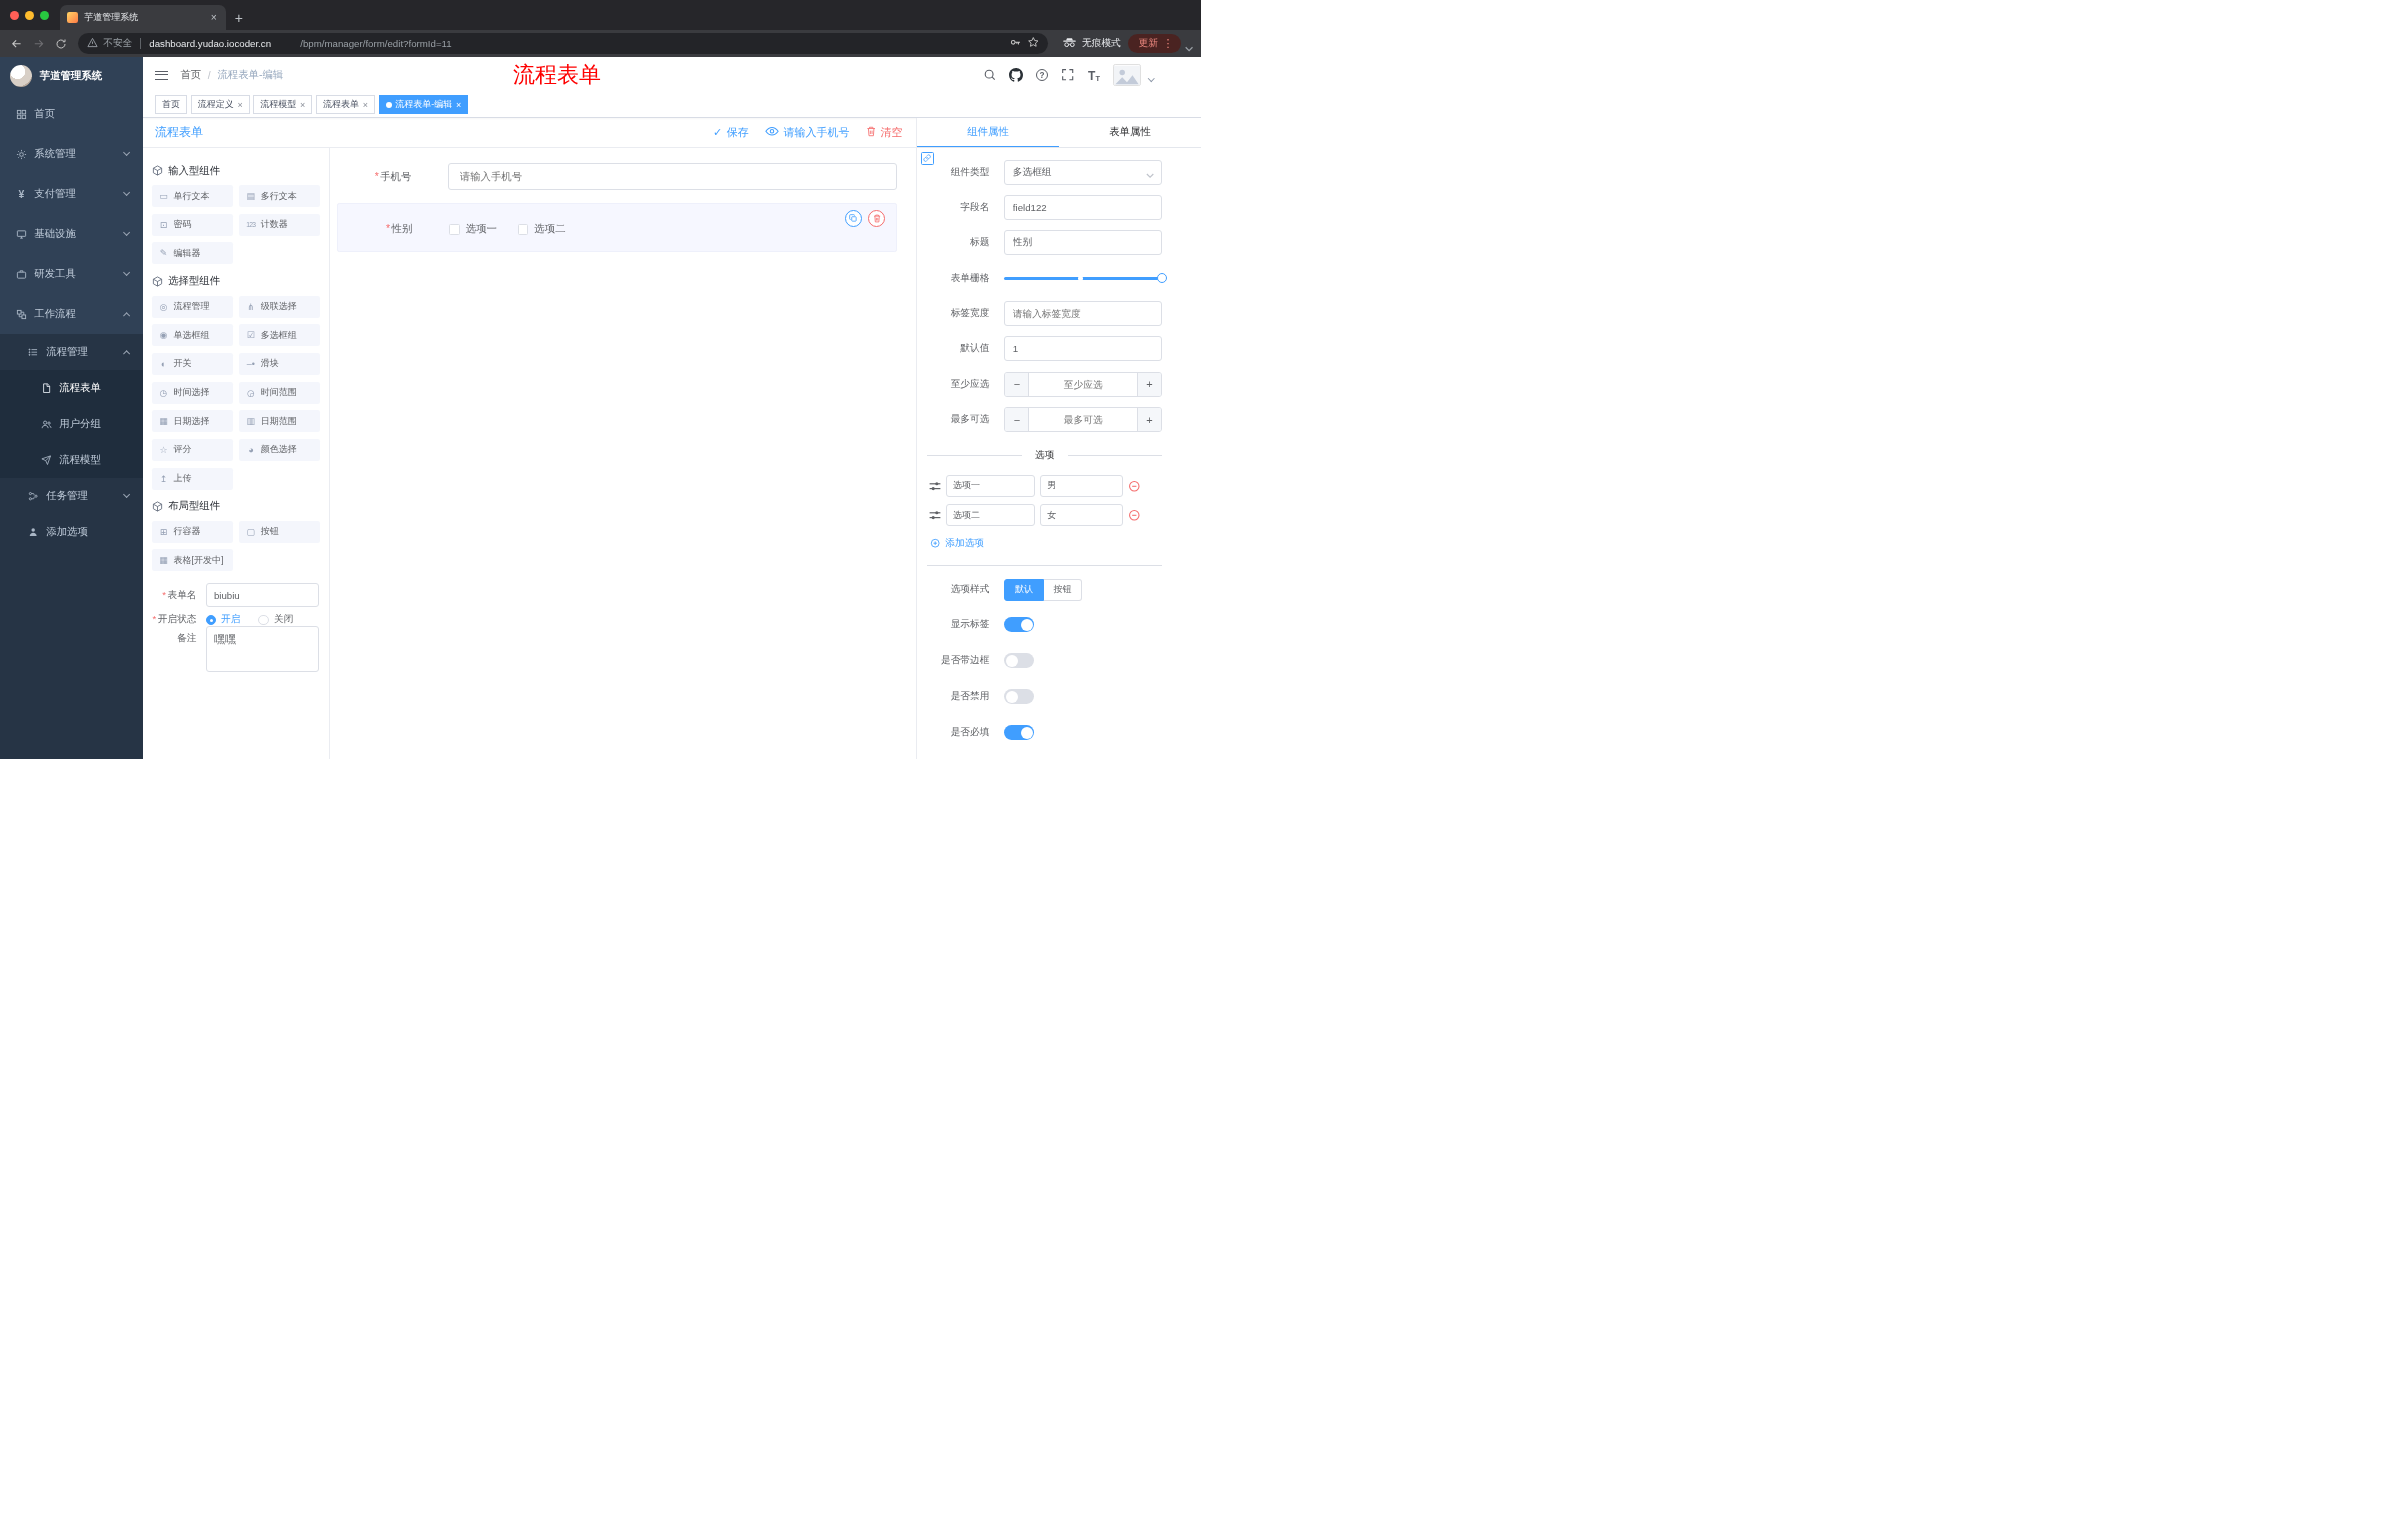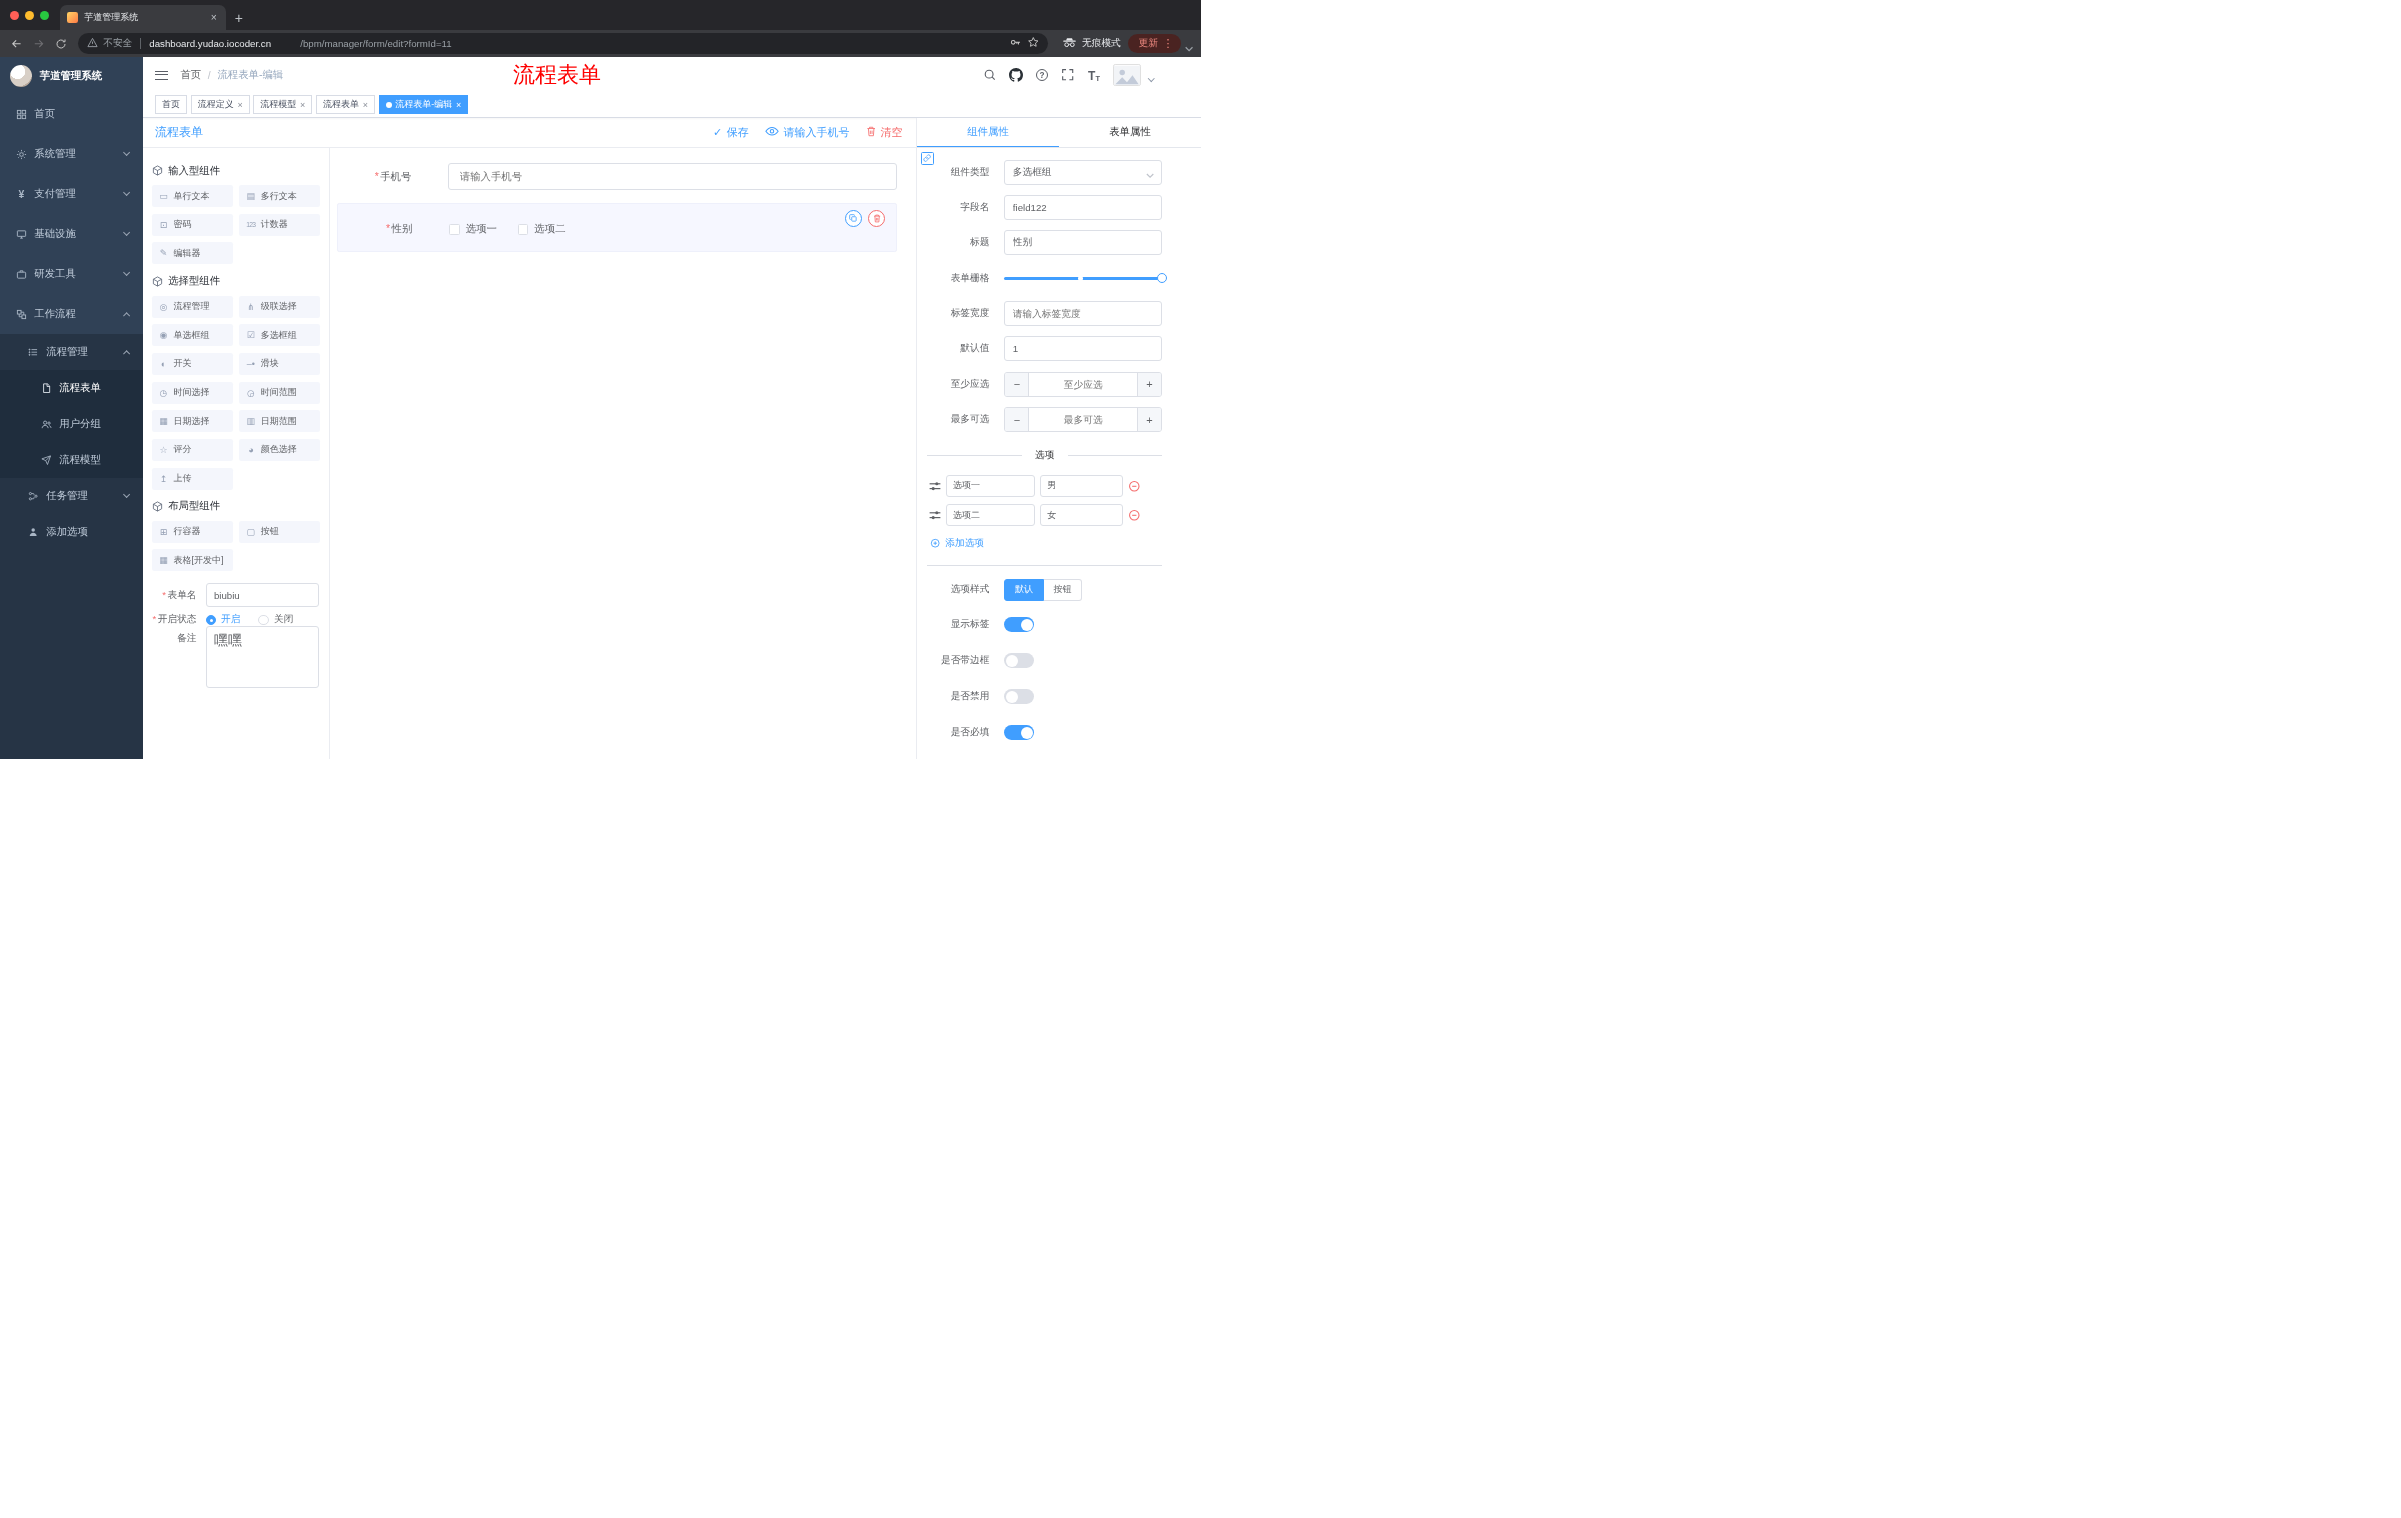--- a/index.html
+++ b/index.html
@@ -96,21 +96,21 @@
   .p-chip { height:22px; background:#f4f6fc; border-radius:2.2px; display:flex; align-items:center; gap:4.5px;
     padding:0 6px; font-size:9px; color:#606266; cursor:move; white-space:nowrap; overflow:hidden;}
   .p-ico { color:#95a0b4; font-size:9px; width:11px; flex-shrink:0; text-align:center;}
   .p-ico.num { font-size:6.7px; letter-spacing:-0.7px; }
 
   .p-form { padding:12px 4.5px 0 1.5px; font-size:9.7px; }
   .p-form-row { display:flex; }
   .p-label { width:46px; text-align:right; margin-right:9px; color:#606266; padding-top:6px; flex-shrink:0; white-space:nowrap;}
   .req { color:#f56c6c; margin-right:1.5px; }
   .p-input { flex:1; height:24px; border:0.7px solid #dcdfe6; border-radius:3px; padding:0 7.4px; font-size:9.7px; color:#606266; min-width:0;}
-  .p-textarea { flex:1; height:62px; border:0.7px solid #dcdfe6; border-radius:3px; padding:4.5px 7.4px; font-size:14px; color:#606266; resize:none; min-width:0;}
+  .p-textarea { flex:1; height:46px; border:0.7px solid #dcdfe6; border-radius:3px; padding:4.5px 7.4px; font-size:11px; color:#606266; resize:none; min-width:0;}
   .radio-group { display:flex; align-items:center; gap:18px; padding-top:6px; }
   .radio { display:flex; align-items:center; gap:5.2px; color:#606266; cursor:pointer;}
   .radio-dot { width:10.4px; height:10.4px; border-radius:50%; border:0.7px solid #dcdfe6; background:#fff; position:relative;}
   .radio.sel { color:#409eff; }
   .radio.sel .radio-dot { border-color:#409eff; background:#409eff; }
   .radio.sel .radio-dot::after { content:""; position:absolute; left:3px; top:3px; width:3px; height:3px; border-radius:50%; background:#fff;}
 
   
   .canvas { flex:1; padding:12px 19.3px 0 7.4px; overflow:hidden; background:#fff; }
   .cv-row { display:flex; align-items:center; padding:3px 0 3px 0;gap:28px; }

